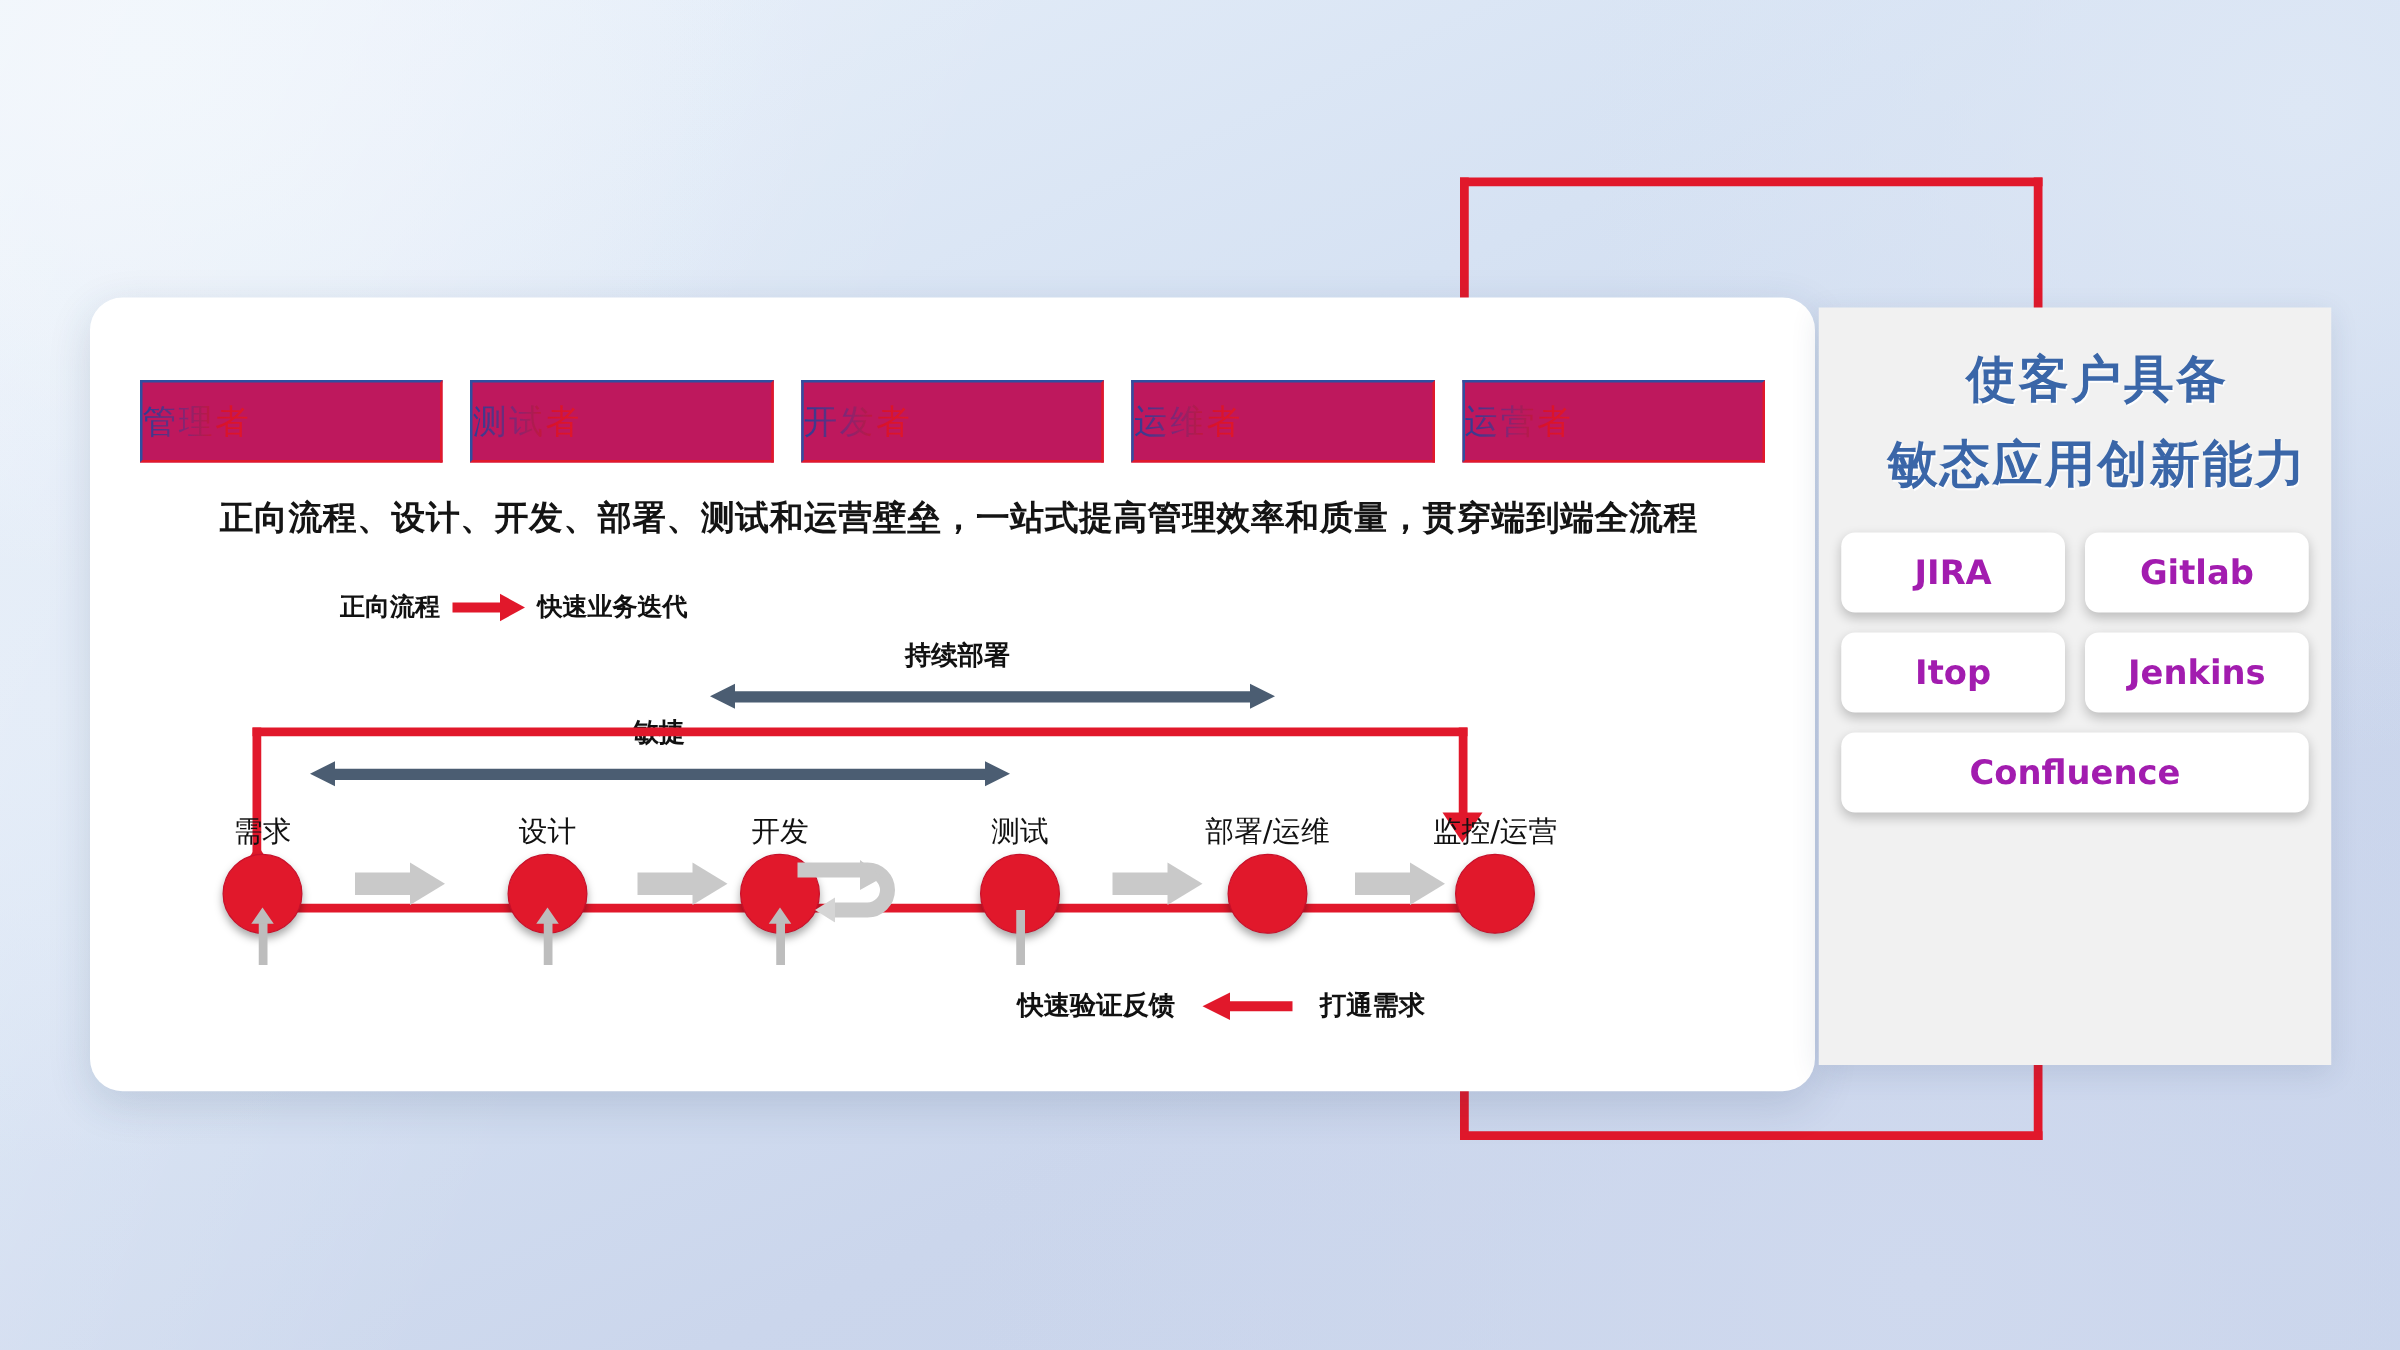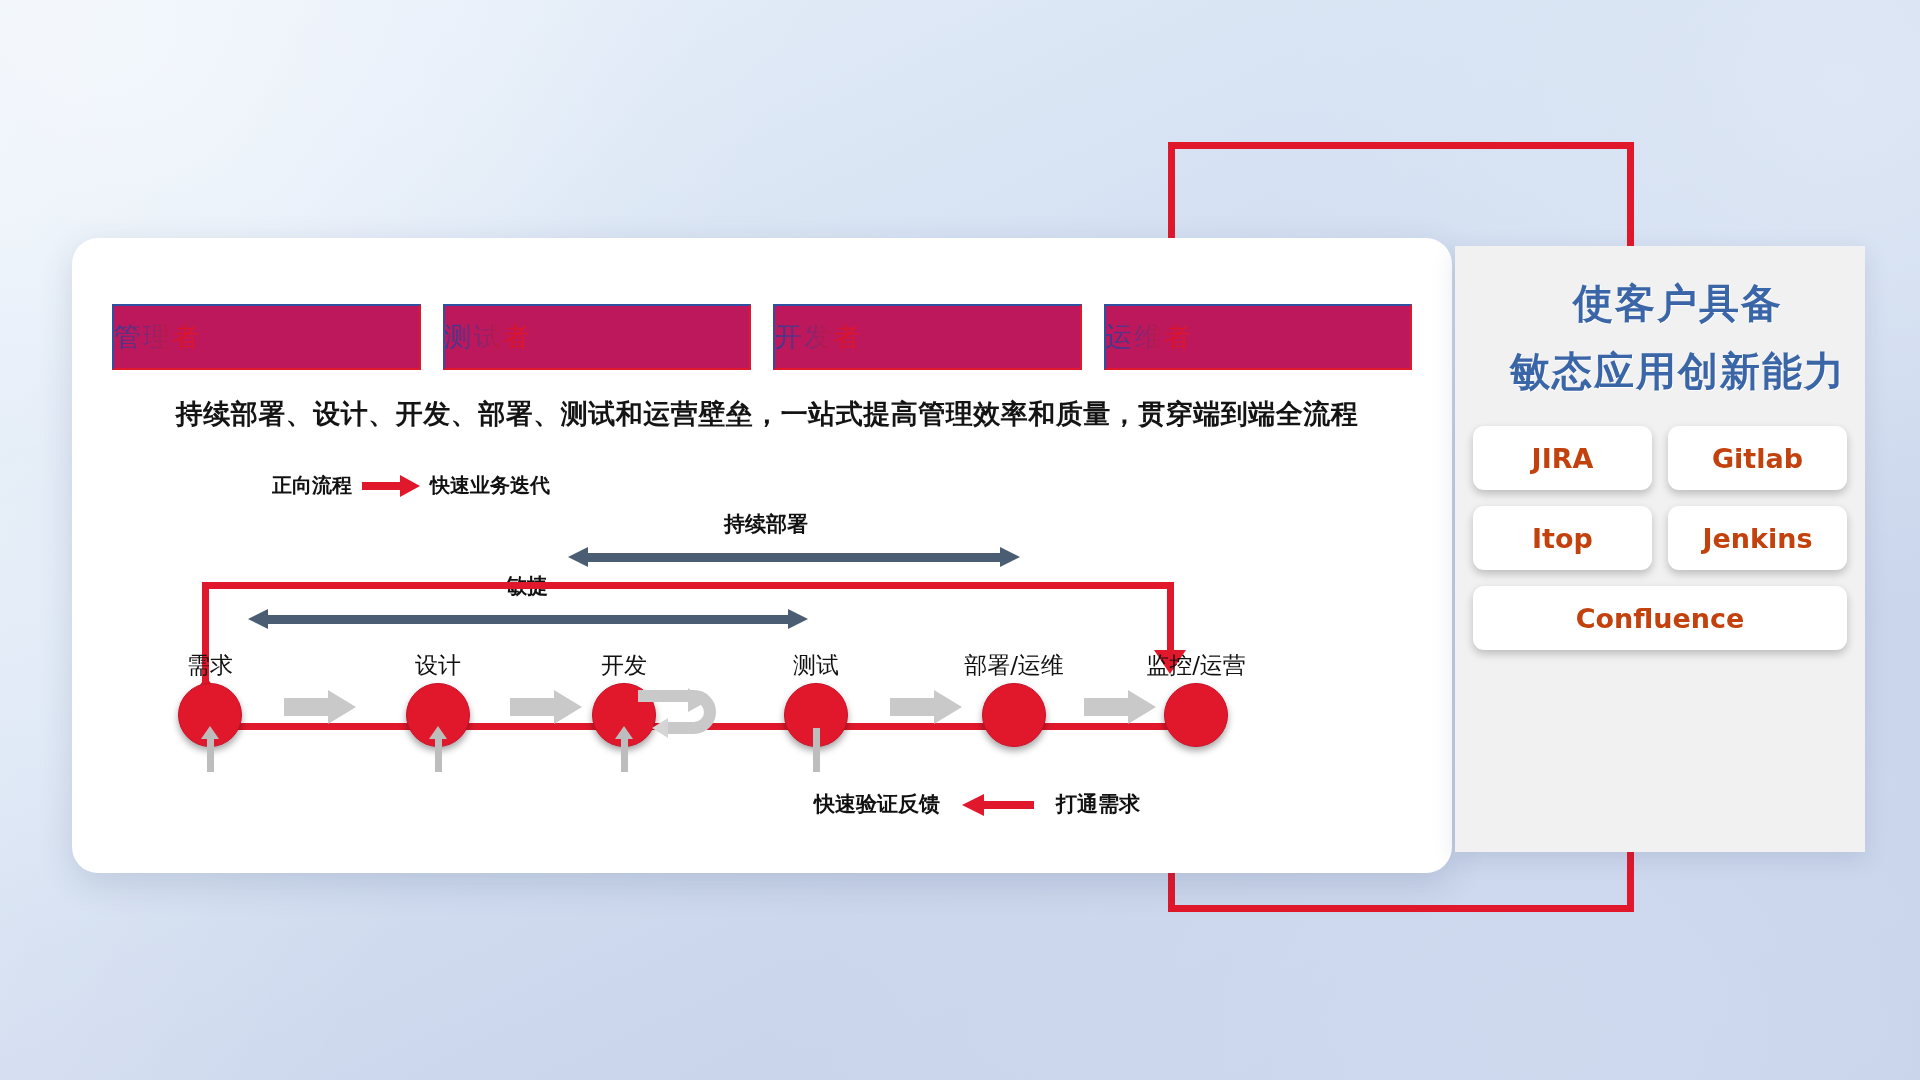--- a/index.html
+++ b/index.html
@@ -146,21 +146,21 @@
     text-align:center;color:#3a66a8;font-weight:bold;letter-spacing:2px;
     font-family:"DejaVu Sans","Liberation Sans",sans-serif;
     text-shadow:1px 1px 0 rgba(255,255,255,.9);margin-left:36px;}
   #pt1{position:absolute;left:0;right:0;top:30px;font-size:40px;}
   #pt2{position:absolute;left:0;right:0;top:98px;font-size:40px;}
   #tools{position:absolute;left:18px;top:180px;width:374px;
     display:flex;flex-wrap:wrap;gap:16px;}
   .tool{
     height:64px;background:#fff;border-radius:11px;
     display:flex;align-items:center;justify-content:center;
-    font-size:27px;font-weight:bold;color:#c2410c;
+    font-size:27px;font-weight:bold;color:#a21caf;
     box-shadow:0 4px 9px rgba(0,0,0,.22);
     font-family:"DejaVu Sans","Liberation Sans",sans-serif;}
   .tool.half{width:179px;}
   .tool.full{width:374px;}
 </style>
 </head>
 <body>
 
 <div id="bg"></div>
 
@@ -178,23 +178,26 @@
     </div>
     <div class="role">
       <span class="role-label">测试者</span>
     </div>
     <div class="role">
       <span class="role-label">开发者</span>
     </div>
     <div class="role">
       <span class="role-label">运维者</span>
     </div>
-  </div>
-
-  <div id="headline">持续部署、设计、开发、部署、测试和运营壁垒，一站式提高管理效率和质量，贯穿端到端全流程</div>
+    <div class="role">
+      <span class="role-label">运营者</span>
+    </div>
+  </div>
+
+  <div id="headline">正向流程、设计、开发、部署、测试和运营壁垒，一站式提高管理效率和质量，贯穿端到端全流程</div>
 
   <div id="legend-fwd">
     <span>正向流程</span>
     <span class="red-arrow-r">
       <span class="shaft"></span>
         <span class="head"></span>
     </span>
     <span>快速业务迭代</span>
   </div>
 

